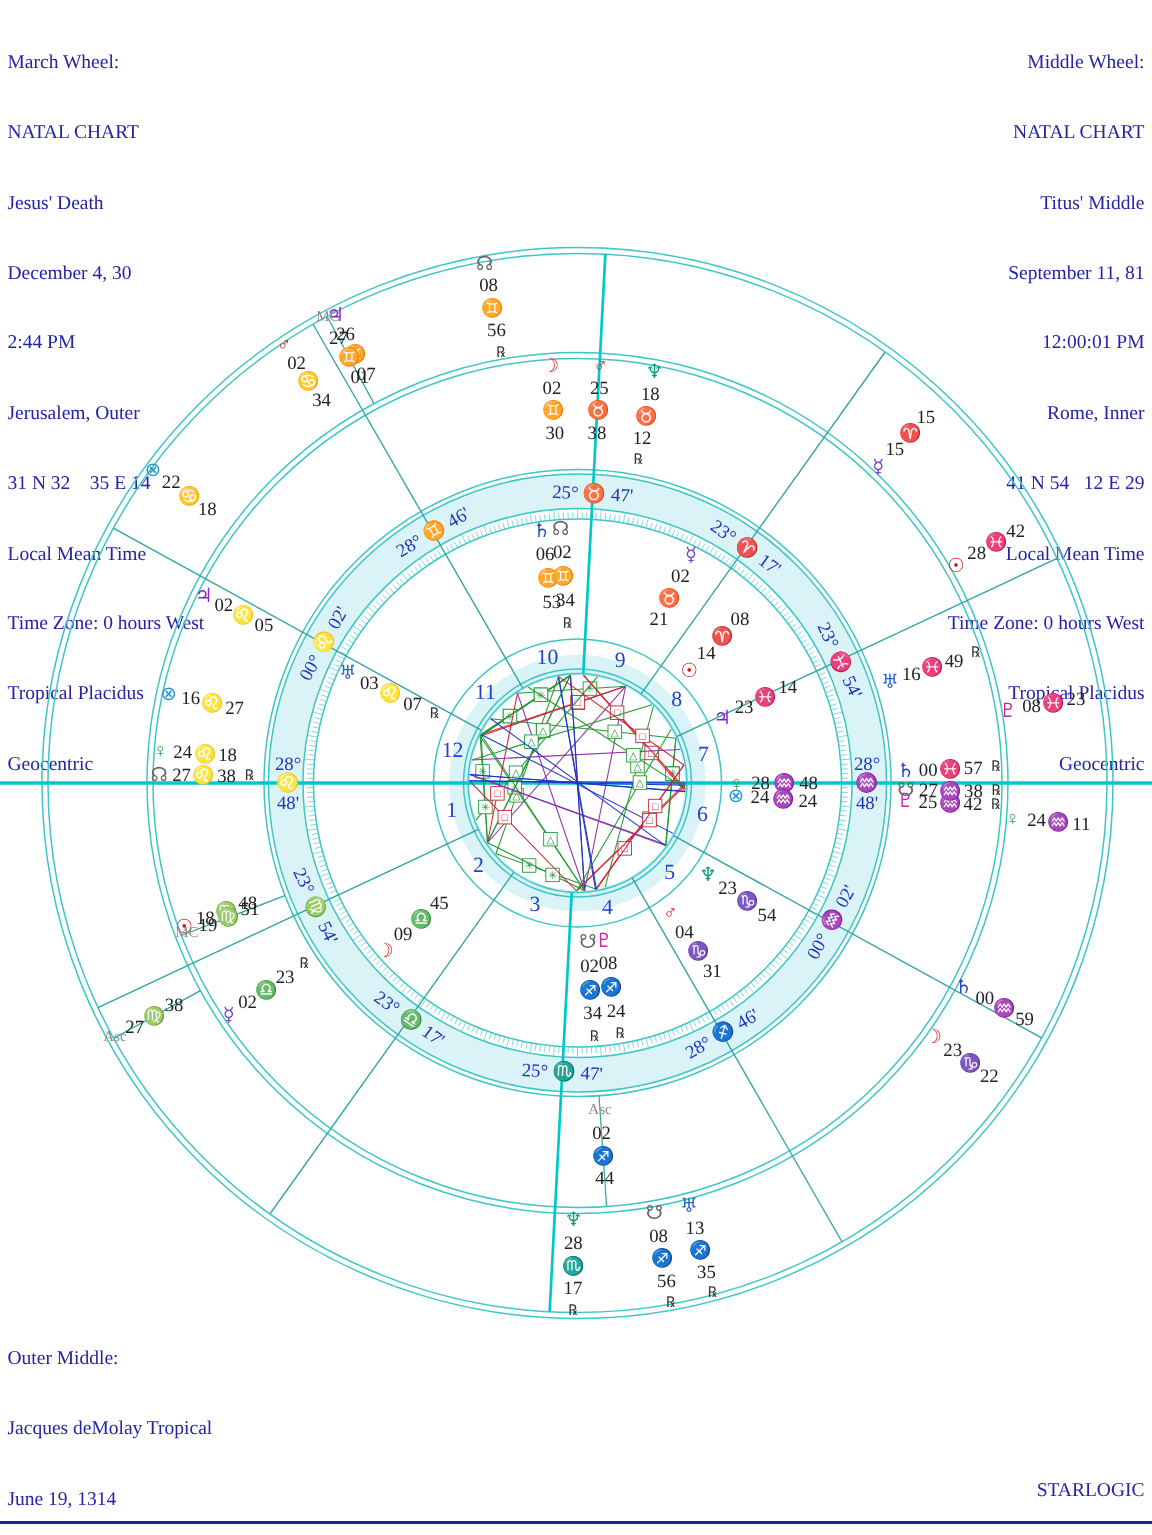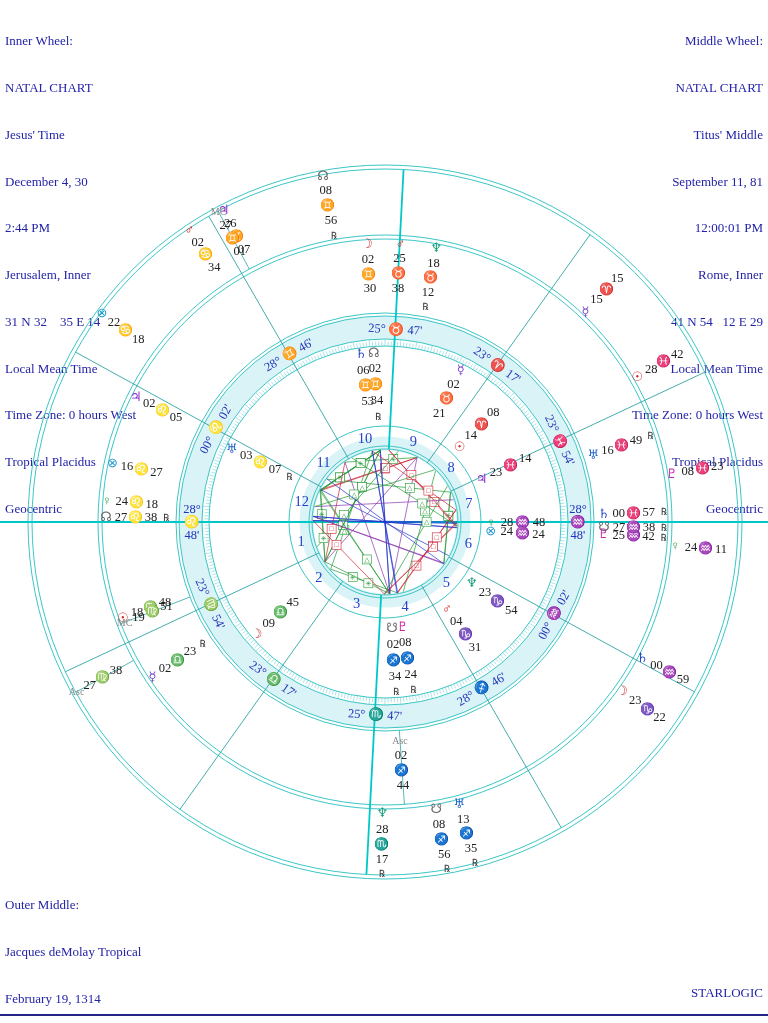--- a/index.html
+++ b/index.html
@@ -10,26 +10,26 @@
   .tr{right:5px;top:2px;text-align:right;}
   .bl{left:5px;top:866px;text-align:left;}
   .br{right:5px;top:954px;text-align:right;}
   #chart-svg{position:absolute;left:0;top:0;}
   .bottom-rule{position:absolute;left:0;top:1014px;width:768px;height:2px;background:#232388;}
 </style>
 </head>
 <body>
 
 <div class="corner tl">
-  <div>Inner Wheel:</div>
+  <div>March Wheel:</div>
   <div>NATAL CHART</div>
-  <div>Jesus' Time</div>
+  <div>Jesus' Death</div>
   <div>December 4, 30</div>
   <div>2:44 PM</div>
-  <div>Jerusalem, Inner</div>
+  <div>Jerusalem, Outer</div>
   <div>31 N 32    35 E 14</div>
   <div>Local Mean Time</div>
   <div>Time Zone: 0 hours West</div>
   <div>Tropical Placidus</div>
   <div>Geocentric</div>
 </div>
 
 <div class="corner tr">
   <div>Middle Wheel:</div>
   <div>NATAL CHART</div>
@@ -40,21 +40,21 @@
   <div>41 N 54   12 E 29</div>
   <div>Local Mean Time</div>
   <div>Time Zone: 0 hours West</div>
   <div>Tropical Placidus</div>
   <div>Geocentric</div>
 </div>
 
 <div class="corner bl">
   <div>Outer Middle:</div>
   <div>Jacques deMolay Tropical</div>
-  <div>February 19, 1314</div>
+  <div>June 19, 1314</div>
   
   
   
   
   
   
   
   
 </div>
 

